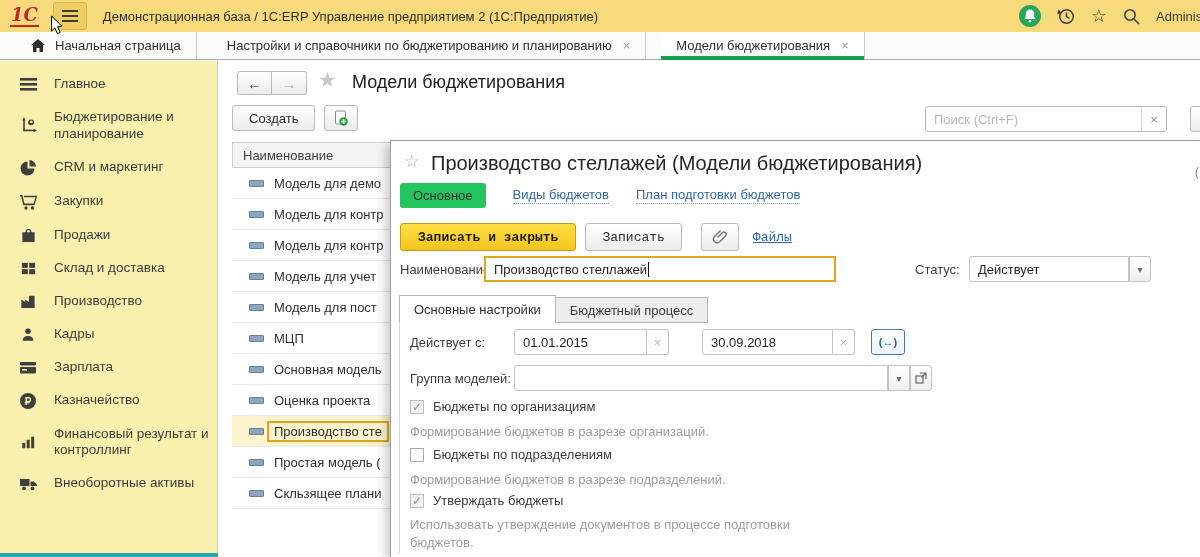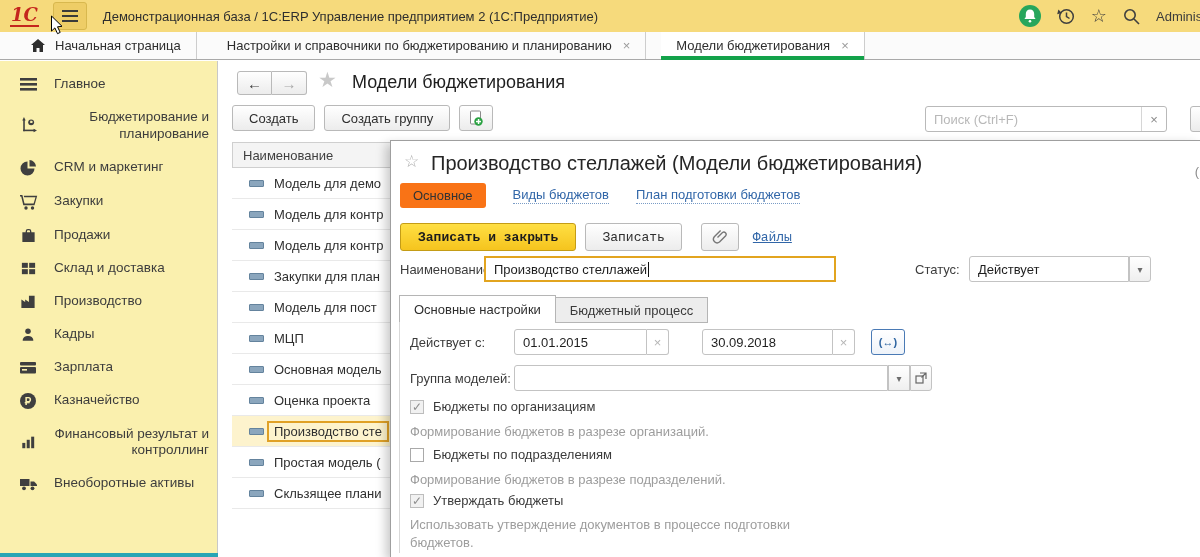--- a/index.html
+++ b/index.html
@@ -23,21 +23,21 @@
   .tabbar{position:absolute;left:0;top:32px;width:1200px;height:28px;background:#fbfbfb;
           border-bottom:1px solid #a9a9a9;display:flex;box-sizing:border-box;}
   .tab{display:flex;align-items:center;gap:9px;padding:0 15px;border-right:1px solid #cdcdcd;
        color:#2e2e2e;position:relative;white-space:nowrap;margin-left:15px;}
   .tab.active{background:#fff;}
   .tab.active::after{content:"";position:absolute;left:0;right:0;bottom:-1px;height:4px;background:#13a24a;}
   .tclose{color:#9a9a9a;margin-left:2px;font-size:13px;}
 
   
   .sidebar{position:absolute;left:0;top:61px;width:218px;height:496px;background:#faf0ae;
-           border-right:1px solid #c8c8c8;box-sizing:border-box;padding-top:7px;text-align:right;}
+           border-right:1px solid #c8c8c8;box-sizing:border-box;padding-top:7px;}
   .snav-item{display:flex;align-items:center;gap:16px;padding:8px 8px 8px 18px;color:#3d3d3d;
              font-size:13.5px;line-height:1.25;}
   .snav-item .ic{width:20px;flex:0 0 20px;display:flex;justify-content:center;}
   .teal-strip{position:absolute;left:0;top:553px;width:218px;height:4px;background:#2aa5b5;}
 
   
   .navbtns{position:absolute;left:237px;top:71px;display:flex;}
   .navbtn{width:35px;height:24px;border:1px solid #b9b9b9;background:linear-gradient(#fefefe,#ececec);
           display:flex;align-items:center;justify-content:center;font-size:15px;color:#3c3c3c;box-sizing:border-box;}
   .navbtn.first{border-radius:3px 0 0 3px;}
@@ -70,21 +70,21 @@
   .sel-box{border:2px solid #e0a126;padding:1px 5px;margin-left:-7px;background:#fdf3cd;}
 
   
   .dialog{position:absolute;left:390px;top:140px;width:810px;height:417px;background:#fff;
           border-left:1px solid #9f9f9f;border-top:1px solid #9f9f9f;
           box-shadow:-4px 4px 10px rgba(0,0,0,.22);box-sizing:border-box;}
   .dlg-star{position:absolute;left:13px;top:10px;font-size:17px;color:#b0b0b0;}
   .dlg-title{position:absolute;left:40px;top:11px;font-size:20px;color:#262626;white-space:nowrap;}
   .dlg-frag{position:absolute;right:1px;top:23px;color:#8a8a8a;}
   .dlg-tabs{position:absolute;left:9px;top:42px;display:flex;align-items:center;gap:27px;}
-  .pill{background:#f97316;border-radius:3px;padding:5px 13px;color:#333;}
+  .pill{background:#22c55e;border-radius:3px;padding:5px 13px;color:#333;}
   .dlink{color:#3166a8;border-bottom:1px dotted #7a9cc6;padding-bottom:1px;}
   .dlg-btnrow{position:absolute;left:9px;top:82px;display:flex;align-items:center;gap:9px;height:28px;font-family:Liberation Mono, monospace;}
   .btn-primary{height:28px;padding:0 17px;border:1px solid #c49c16;border-radius:3px;
                background:linear-gradient(#ffdf43,#f5c41e);font-weight:700;color:#1c1c1c;
                display:flex;align-items:center;box-sizing:border-box;}
   .file-link{color:#3166a8;text-decoration:underline;margin-left:5px;}
   .flabel{position:absolute;color:#3c3c3c;white-space:nowrap;}
   .name-input{position:absolute;left:93px;top:115px;width:352px;height:26px;border:2px solid #e2a41f;
               background:#fff;display:flex;align-items:center;padding-left:8px;box-sizing:border-box;color:#1e1e1e;}
   .caret{display:inline-block;width:1px;height:15px;background:#111;margin-left:1px;}
@@ -292,21 +292,20 @@
 
 <div class="navbtns">
   <span class="navbtn first">←</span>
   <span class="navbtn second">→</span>
 </div>
 <span class="list-star">★</span>
 <div class="page-title">Модели бюджетирования</div>
 
 <div class="toolbar">
   <span class="btn">Создать</span>
-  <span class="btn">Создать группу</span>
   <span class="btn iconbtn">
     <svg width="16" height="17" viewBox="0 0 16 17">
         <rect x="2.5" y="1" width="10" height="13" rx="1" fill="#fff" stroke="#8a8a8a"></rect>
         <circle cx="10.5" cy="11.5" r="4.2" fill="#2aa242"></circle>
         <rect x="9.8" y="9" width="1.5" height="5" fill="#fff"></rect>
         <rect x="8" y="10.8" width="5" height="1.5" fill="#fff"></rect>
       </svg>
   </span>
 </div>
 
@@ -325,21 +324,21 @@
   <div class="lrow">
       <span class="row-icon"></span>
       <span>Модель для контр</span>
     </div>
   <div class="lrow">
       <span class="row-icon"></span>
       <span>Модель для контр</span>
     </div>
   <div class="lrow">
       <span class="row-icon"></span>
-      <span>Закупки для план</span>
+      <span>Модель для учет</span>
     </div>
   <div class="lrow">
       <span class="row-icon"></span>
       <span>Модель для пост</span>
     </div>
   <div class="lrow">
       <span class="row-icon"></span>
       <span>МЦП</span>
     </div>
   <div class="lrow">

